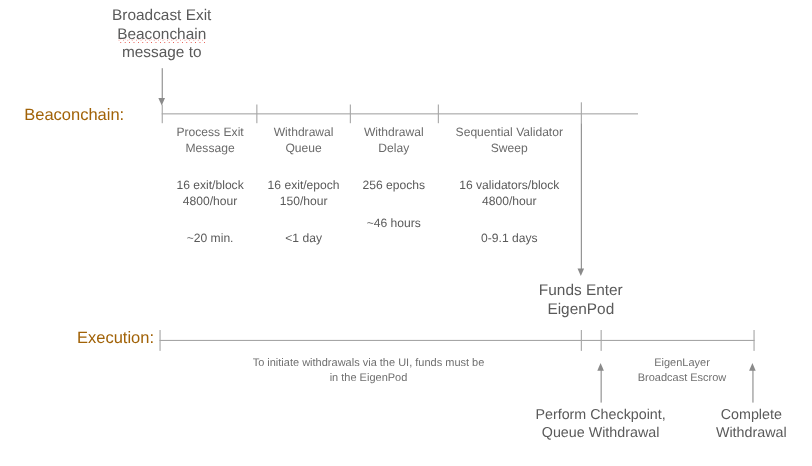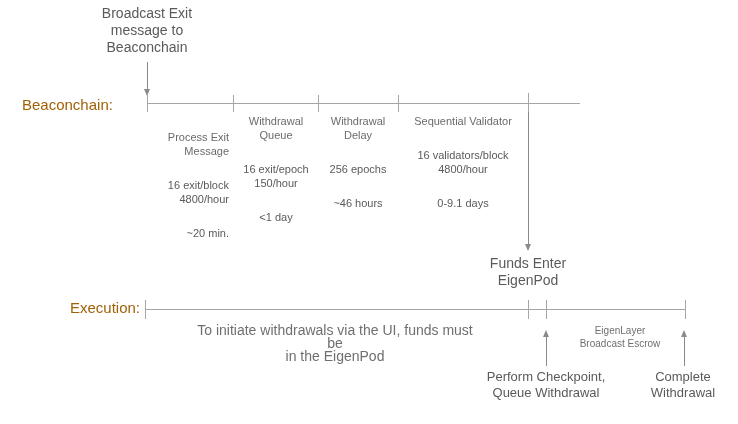--- a/index.html
+++ b/index.html
@@ -15,21 +15,21 @@
   .abs{position:absolute;}
   .ctr{text-align:center;}
 
   
   .t-title{font-size:14px;line-height:17px;color:#5a5a5a;}
   .t-axis-label{font-size:15px;line-height:18px;color:#a16207;}
   .t-stage{font-size:11px;line-height:14px;color:#6b6b6b;}
   .t-rate{font-size:11px;line-height:14px;color:#5a5a5a;}
   .t-dur{font-size:11px;line-height:14px;color:#5a5a5a;}
   .t-node{font-size:14px;line-height:17px;color:#5a5a5a;}
-  .t-note{font-size:14px;line-height:13px;color:#6f6f6f;}
+  .t-note{font-size:10px;line-height:13px;color:#6f6f6f;}
   .t-escrow{font-size:10px;line-height:13px;color:#6f6f6f;}
   .t-caption{font-size:13px;line-height:16px;color:#5a5a5a;}
 
   .spell{
     border-bottom:0;
     background-repeat:repeat-x;
     background-position:0 100%;
     background-size:4px 3px;
     background-image:linear-gradient(45deg,transparent 45%,#e23b2e 45%,#e23b2e 55%,transparent 55%);
     padding-bottom:1px;
@@ -52,39 +52,39 @@
     border-left:3.5px solid transparent;
     border-right:3.5px solid transparent;
     border-bottom:7px solid #8a8a8a;
   }
 </style>
 </head>
 <body>
 
 <div class="abs ctr" style="left:67px;top:5px;width:160px;text-align:center;">
   <div class="t-title">Broadcast Exit</div>
-  <div class="t-title">message to</div>
   <div class="t-title">
     <span class="spell">Beaconchain</span>
   </div>
+  <div class="t-title">message to</div>
 </div>
 
 <div class="abs arrow-down" style="left:147px;top:62px;height:28px;"></div>
 
 <div class="abs t-axis-label" style="left:22px;top:96px;">Beaconchain:</div>
 
 <div class="abs hline" style="left:147px;top:103px;width:433px;"></div>
 
 <div class="abs tick" style="left:147px;top:95px;height:17px;"></div>
 <div class="abs tick" style="left:233px;top:95px;height:17px;"></div>
 <div class="abs tick" style="left:318px;top:95px;height:17px;"></div>
 <div class="abs tick" style="left:398px;top:95px;height:17px;"></div>
 <div class="abs tick" style="left:528px;top:93px;height:19px;"></div>
 
-<div class="abs ctr" style="left:153px;top:130px;width:76px;text-align:right;">
+<div class="abs ctr" style="left:153px;top:114px;width:76px;">
   <div class="t-stage">Process Exit</div>
   <div class="t-stage">Message</div>
   <div style="height:20px;"></div>
   <div class="t-rate">16 exit/block</div>
   <div class="t-rate">4800/hour</div>
   <div style="height:20px;"></div>
   <div class="t-dur">~20 min.</div>
 </div>
 
 <div class="abs ctr" style="left:237px;top:114px;width:78px;">
@@ -102,20 +102,21 @@
   <div class="t-stage">Delay</div>
   <div style="height:20px;"></div>
   <div class="t-rate">256 epochs</div>
   <div class="t-rate"></div>
   <div style="height:20px;"></div>
   <div class="t-dur">~46 hours</div>
 </div>
 
 <div class="abs ctr" style="left:400px;top:114px;width:126px;">
   <div class="t-stage">Sequential Validator</div>
+  <div class="t-stage">Sweep</div>
   <div style="height:20px;"></div>
   <div class="t-rate">16 validators/block</div>
   <div class="t-rate">4800/hour</div>
   <div style="height:20px;"></div>
   <div class="t-dur">0-9.1 days</div>
 </div>
 
 <div class="abs arrow-down" style="left:528px;top:112px;height:133px;"></div>
 
 <div class="abs ctr" style="left:458px;top:255px;width:140px;">

